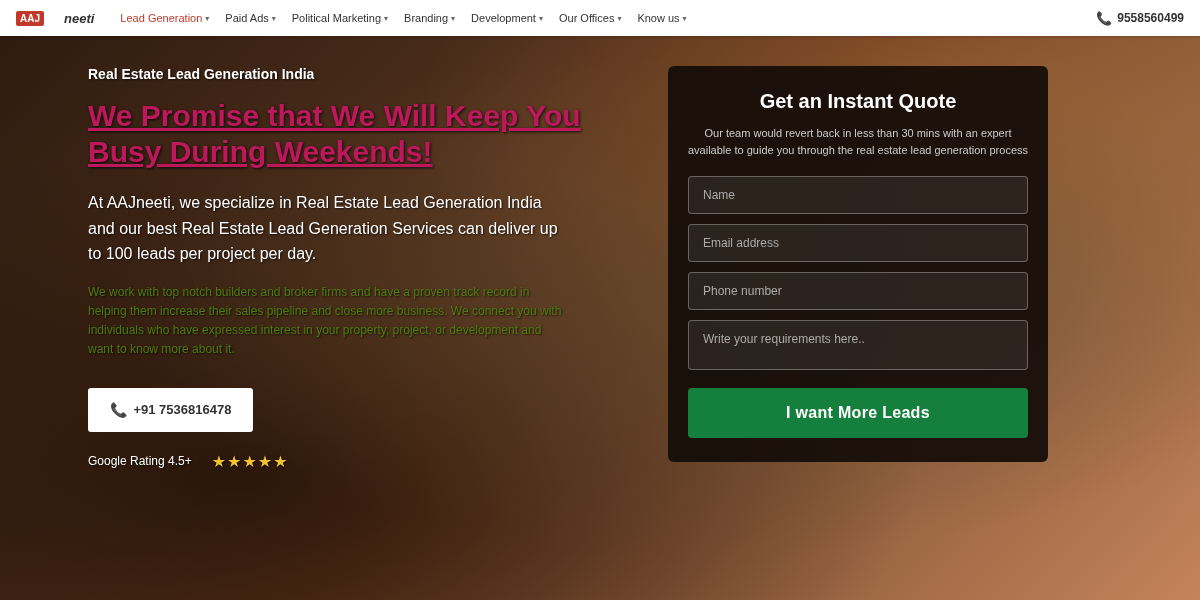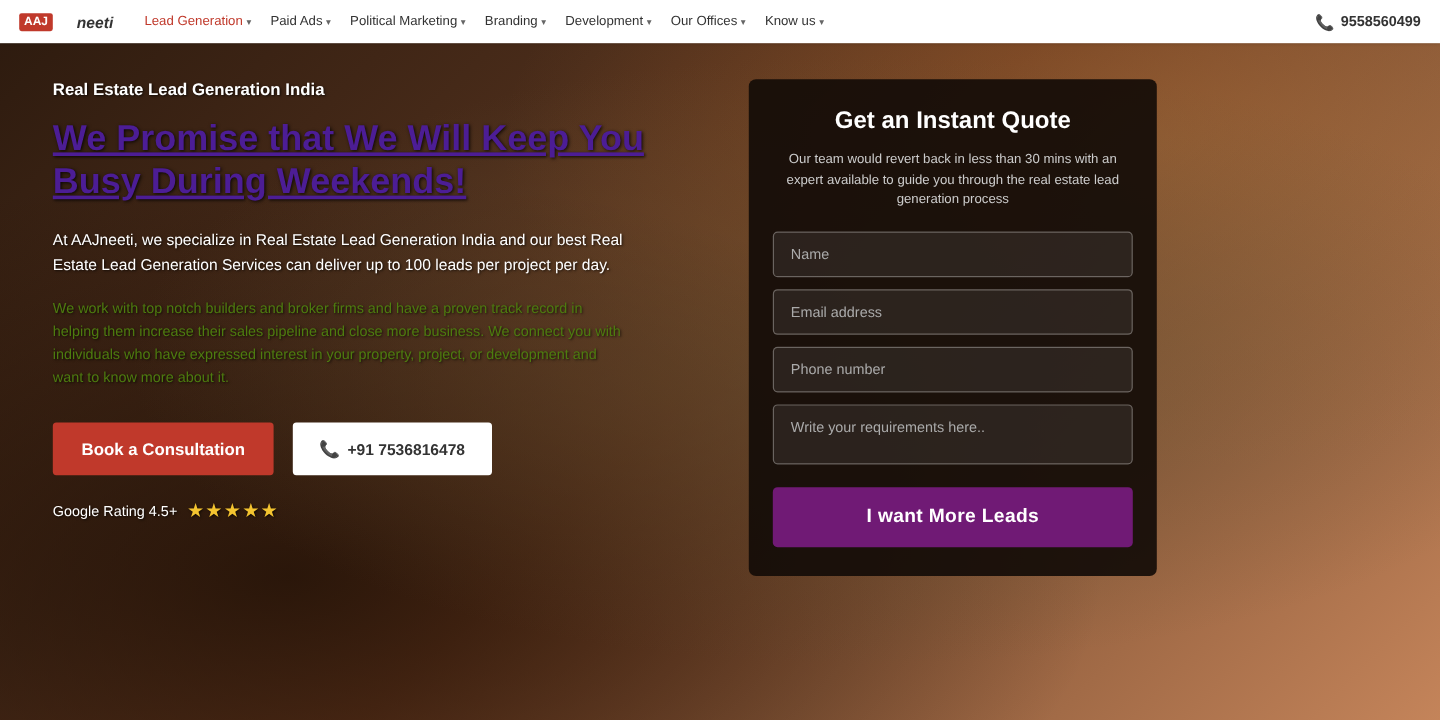--- a/index.html
+++ b/index.html
@@ -108,21 +108,21 @@
       color: #c0392b;
       font-size: 13px;
     }
 
     
     .main-content {
       position: relative;
       z-index: 5;
       display: flex;
       height: 564px;
-      padding: 30px 60px 20px 44px;
+      padding: 30px 60px 20px 88px;
     }
 
     
     .left-section {
       flex: 1;
       color: #fff;
       padding-right: 40px;
       max-width: 580px;
     }
 
@@ -130,29 +130,29 @@
       font-size: 14px;
       font-weight: bold;
       color: #fff;
       margin-bottom: 16px;
       text-shadow: 1px 1px 2px rgba(0,0,0,0.7);
     }
 
     .main-heading {
       font-size: 30px;
       font-weight: bold;
-      color: #4c1d95;
+      color: #be185d;
       line-height: 1.2;
       margin-bottom: 20px;
       text-decoration: underline;
       text-shadow: 1px 1px 3px rgba(0,0,0,0.8);
     }
 
     .desc-1 {
-      font-size: 13px;
+      font-size: 16px;
       color: #fff;
       line-height: 1.6;
       margin-bottom: 16px;
       text-shadow: 1px 1px 2px rgba(0,0,0,0.7);
       max-width: 480px;
     }
 
     .desc-2 {
       font-size: 12px;
       color: #4d7c0f;
@@ -197,35 +197,35 @@
     }
 
     .btn-phone .ph-icon {
       color: #c0392b;
       font-size: 14px;
     }
 
     .google-rating {
       display: flex;
       align-items: center;
-      gap: 8px;
+      gap: 20px;
       color: #fff;
       font-size: 12px;
       text-shadow: 1px 1px 2px rgba(0,0,0,0.7);
     }
 
     .stars {
       color: #f4c430;
       font-size: 16px;
       letter-spacing: 1px;
     }
 
     
     .right-section {
-      width: 340px;
+      width: 380px;
       flex-shrink: 0;
     }
 
     .quote-card {
       background: rgba(20, 12, 8, 0.92);
       border-radius: 6px;
       padding: 24px 20px;
       color: #fff;
     }
 
@@ -275,21 +275,21 @@
       height: 50px;
       font-family: Arial, sans-serif;
     }
 
     .form-textarea::placeholder {
       color: #aaa;
     }
 
     .btn-leads {
       width: 100%;
-      background: #701a75;
+      background: #15803d;
       color: #fff;
       border: none;
       padding: 16px;
       font-size: 16px;
       font-weight: bold;
       cursor: pointer;
       border-radius: 4px;
       letter-spacing: 0.3px;
     }
   </style>
@@ -342,21 +342,20 @@
 
 <div class="main-content">
 
   <div class="left-section">
     <p class="sub-heading">Real Estate Lead Generation India</p>
     <h1 class="main-heading">We Promise that We Will Keep You Busy During Weekends!</h1>
     <p class="desc-1">At AAJneeti, we specialize in Real Estate Lead Generation India and our best Real Estate Lead Generation Services can deliver up to 100 leads per project per day.</p>
     <p class="desc-2">We work with top notch builders and broker firms and have a proven track record in helping them increase their sales pipeline and close more business. We connect you with individuals who have expressed interest in your property, project, or development and want to know more about it.</p>
 
     <div class="cta-buttons">
-      <button class="btn-consultation">Book a Consultation</button>
       <button class="btn-phone">
         <span class="ph-icon">📞</span>
         <span>+91 7536816478</span>
       </button>
     </div>
 
     <div class="google-rating">
       <span>Google Rating 4.5+</span>
       <span class="stars">★★★★★</span>
     </div>

